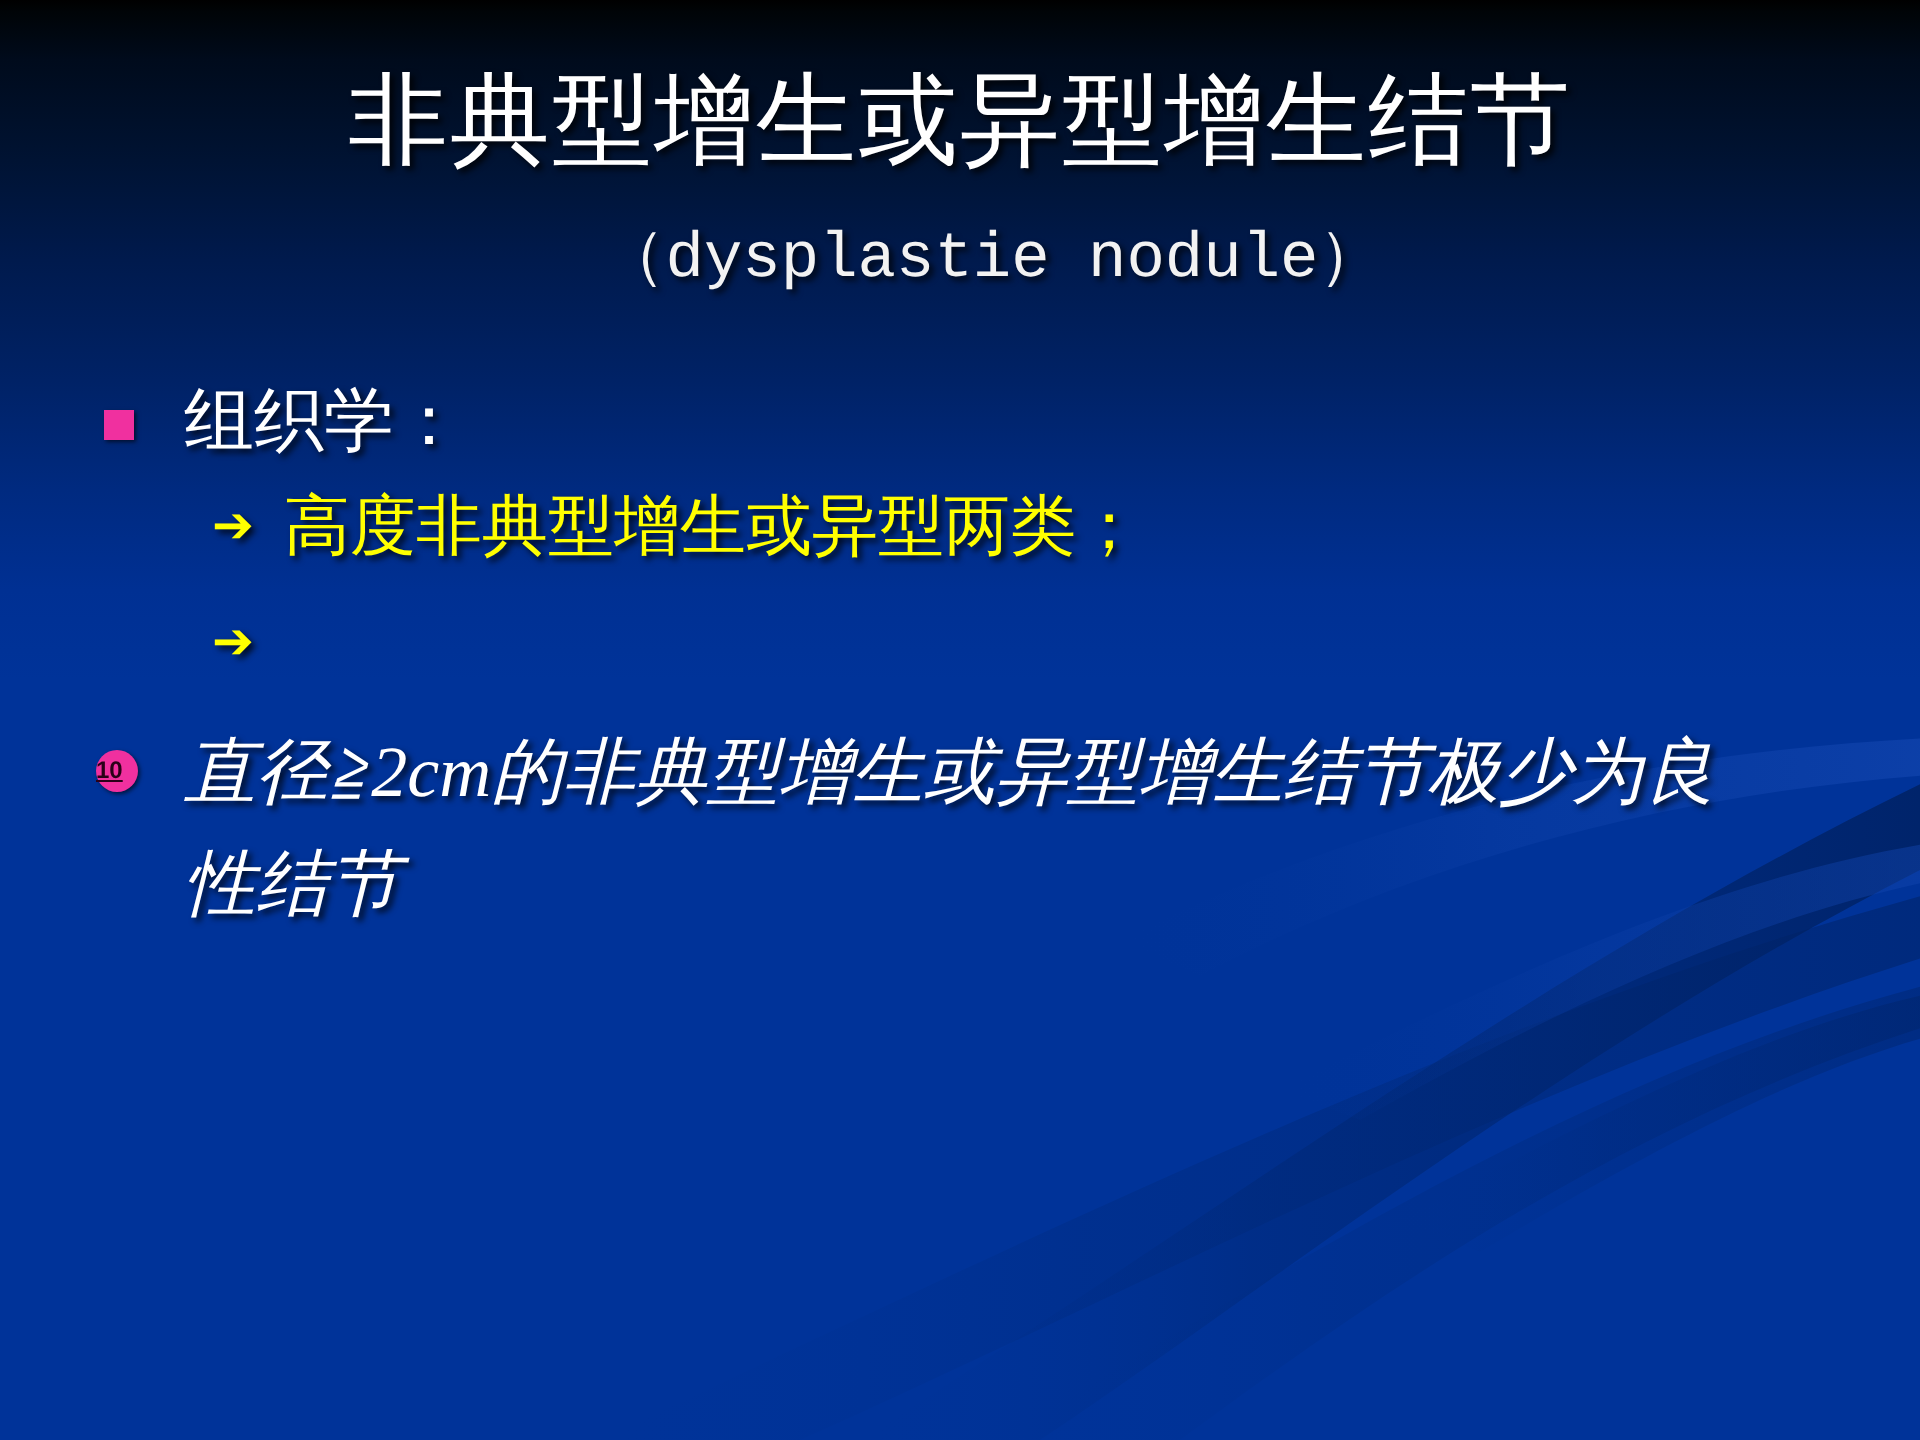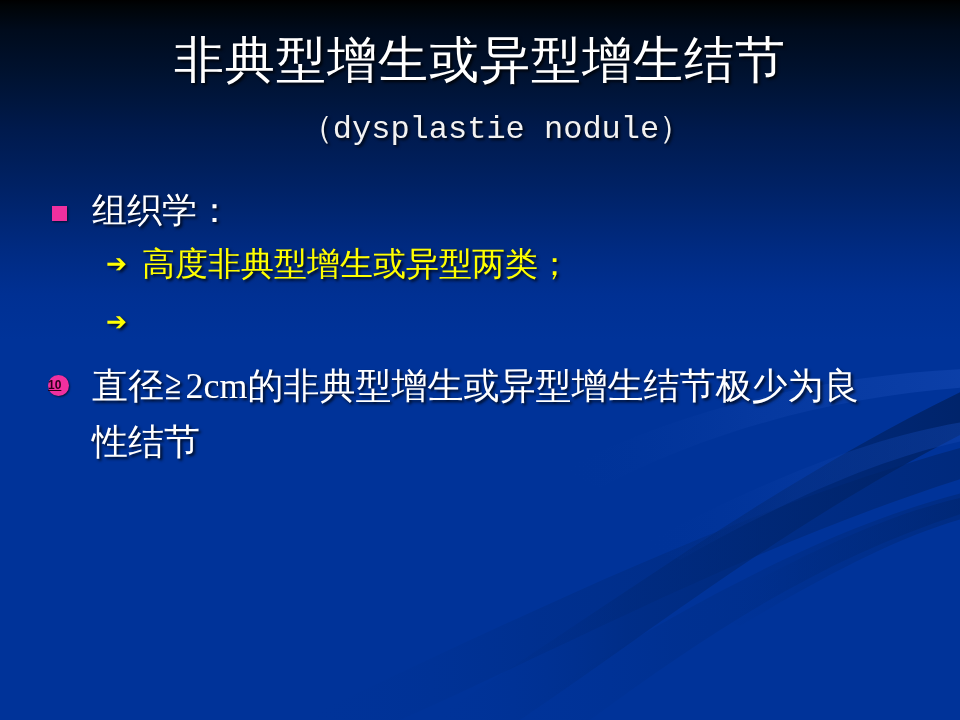--- a/index.html
+++ b/index.html
@@ -149,20 +149,21 @@
     vertical-align: middle;
     box-shadow: 1px 1px 2px rgba(0,0,0,0.6);
     text-decoration: underline;
   }
   .lvlnum .txt {
     color: #ffffff;
     font-size: 36px;
     line-height: 56px;
     max-width: 790px;
     text-shadow: 2px 2px 3px rgba(0,0,0,0.8);
+    font-style: italic;
   }
 </style>
 </head>
 <body>
 
 <div id="slide">
 
   <div class="bg-gradient"></div>
 
   <svg class="bg-swoosh" width="960" height="720" viewBox="0 0 960 720">

